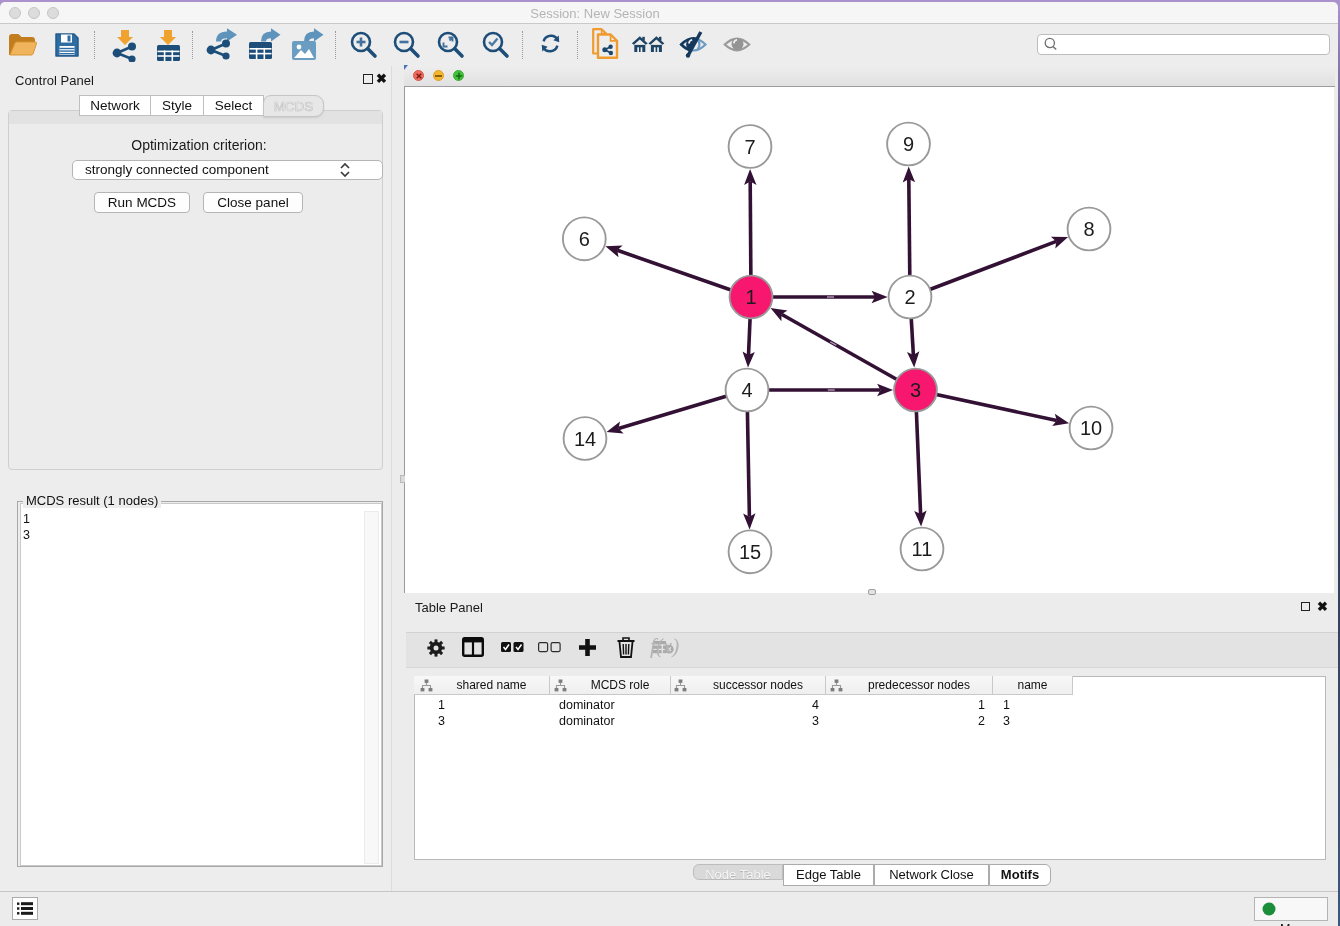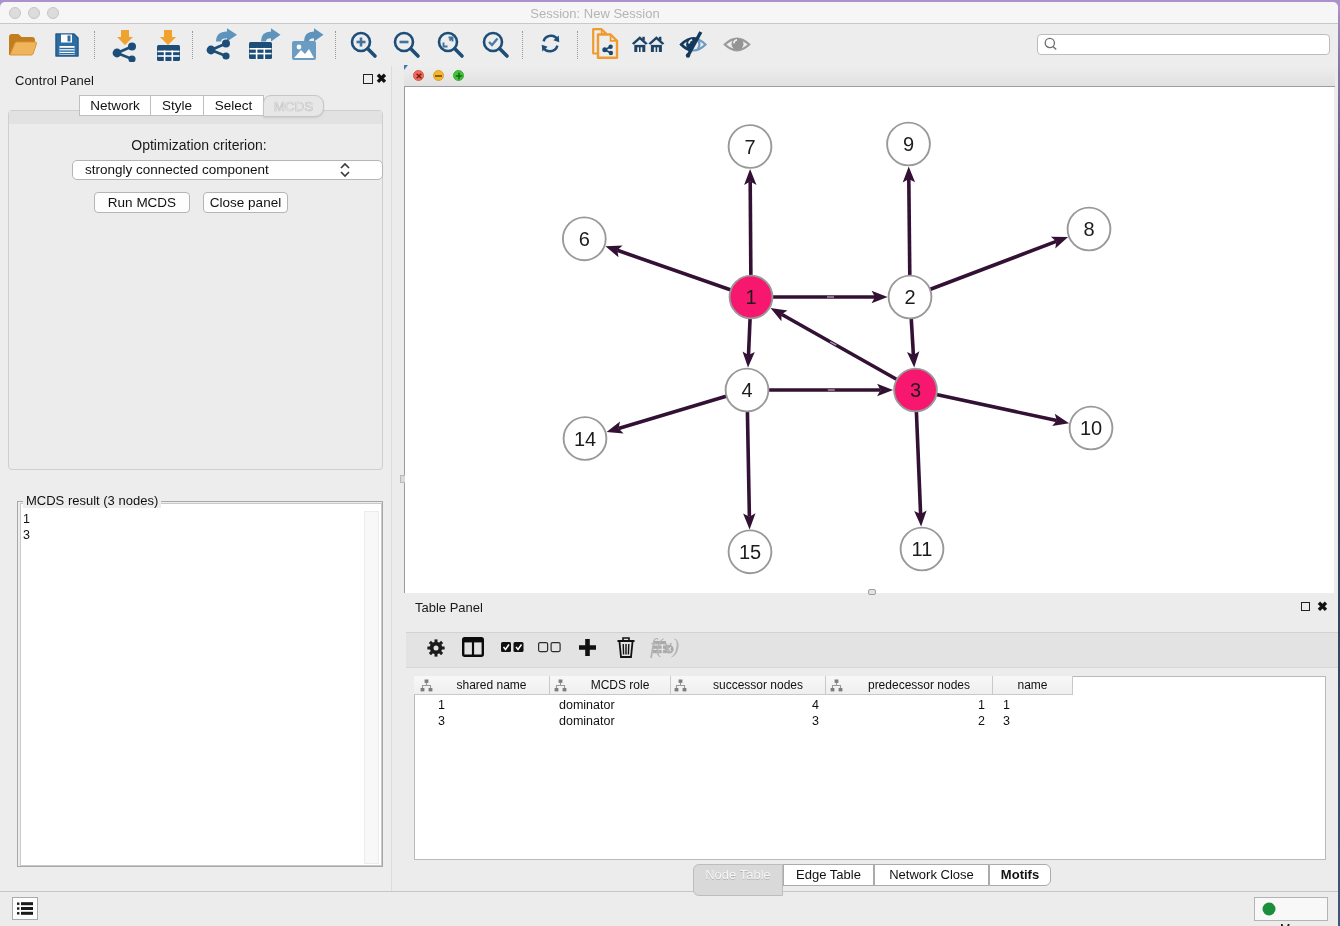--- a/index.html
+++ b/index.html
@@ -66,21 +66,21 @@
   #tp-close{left:1317px;top:599px;font-size:13px;color:#111;font-weight:bold;}
   #tp-toolbar{left:406px;top:632px;width:932px;height:36px;background:#e3e3e3;
       border-top:1px solid #d2d2d2;border-bottom:1px solid #d8d8d8;box-sizing:border-box;}
   #tbl{left:414px;top:676px;width:912px;height:184px;background:#fff;border:1px solid #b9b9b9;box-sizing:border-box;}
   .th{position:absolute;top:676px;height:19px;background:linear-gradient(#f8f8f8,#efefef);
       border-right:1px solid #c9c9c9;border-bottom:1px solid #c9c9c9;box-sizing:border-box;
       font-size:12px;color:#111;text-align:center;line-height:18px;}
   .td{position:absolute;font-size:12.5px;color:#111;}
   .tabb{position:absolute;top:864px;height:22px;background:#fff;border:1px solid #ababab;
       box-sizing:border-box;font-size:13px;color:#111;text-align:center;line-height:20px;}
-  #tab-node{position:absolute;left:693px;top:864px;width:90px;height:32px;background:#d9d9d9;
+  #tab-node{position:absolute;left:693px;top:864px;width:90px;height:16px;background:#d9d9d9;
       border:1px solid #bdbdbd;border-radius:6px 0 0 6px;box-sizing:border-box;font-size:13px;
       color:#f5f5f5;text-align:center;line-height:20px;text-shadow:0 1px 0 #b5b5b5;}
 </style>
 </head>
 <body>
 
 <div id="desktop-top" class="abs"></div>
 <div id="desktop-right" class="abs"></div>
 <div id="corner-bl" class="abs"></div>
 
@@ -262,27 +262,27 @@
 <div class="tabbtn abs" style="left:150px;width:54px;">Style</div>
 <div class="tabbtn abs" style="left:203px;width:61px;">Select</div>
 <div id="tab-mcds">MCDS</div>
 <div id="opt-label" class="abs">Optimization criterion:</div>
 <div id="combo" class="abs">strongly connected component</div>
 <svg class="abs" style="left:339px;top:163px" width="12" height="14" viewBox="0 0 12 14">
   <path d="M2 5 L6 1 L10 5" fill="none" stroke="#3c3c3c" stroke-width="1.7"></path>
   <path d="M2 9 L6 13 L10 9" fill="none" stroke="#3c3c3c" stroke-width="1.7"></path>
 </svg>
 <div class="btn abs" style="left:94px;width:96px;">Run MCDS</div>
-<div class="btn abs" style="left:203px;width:85px;">Close panel</div>
+<div class="btn abs" style="left:203px;width:100px;">Close panel</div>
 <div id="fieldset" class="abs"></div>
 <div id="textarea" class="abs">
   <div style="padding:8px 0 0 2px;line-height:15.5px;">1<br>3</div>
 </div>
 <div id="ta-scroll" class="abs"></div>
-<div id="fieldset-label" class="abs">MCDS result (3 nodes)</div>
+<div id="fieldset-label" class="abs">MCDS result (1 nodes)</div>
 
 <div id="statusbar" class="abs"></div>
 <div id="listbtn" class="abs"></div>
 <svg class="abs" style="left:17px;top:902px" width="16" height="13" viewBox="0 0 16 13">
   <g fill="#1a1a1a">
     <rect x="0" y="0.5" width="2.4" height="2.4"></rect>
       <rect x="4" y="0.2" width="12" height="3"></rect>
     <rect x="0" y="5.3" width="2.4" height="2.4"></rect>
       <rect x="4" y="5" width="12" height="3"></rect>
     <rect x="0" y="10.1" width="2.4" height="2.4"></rect>

